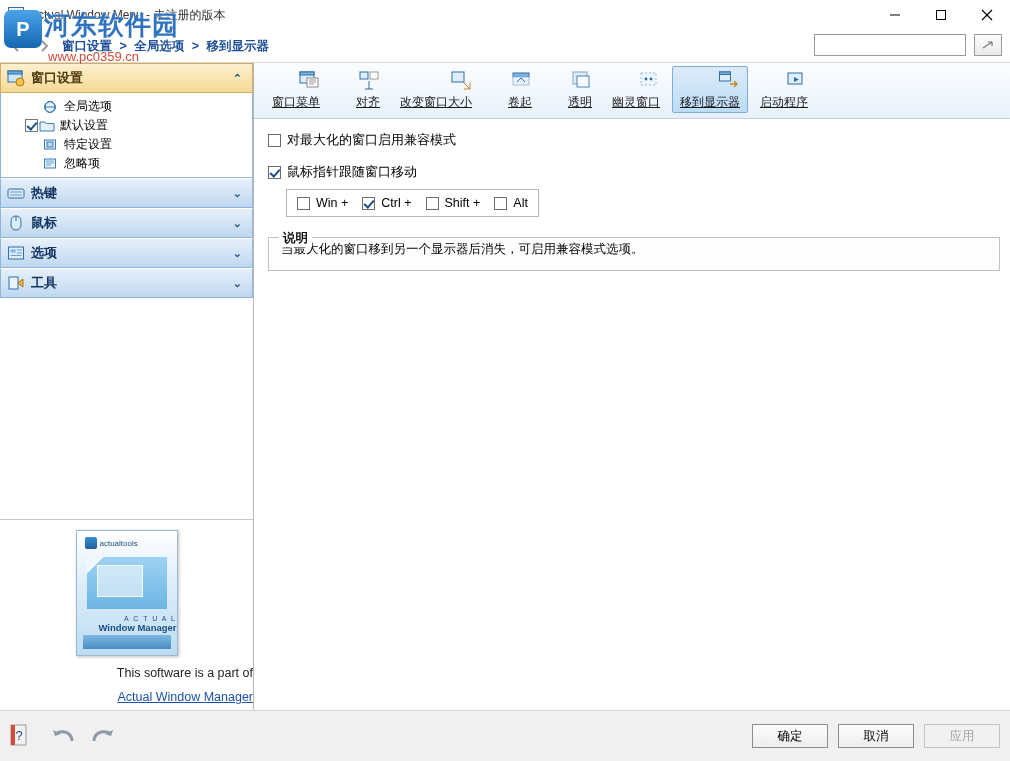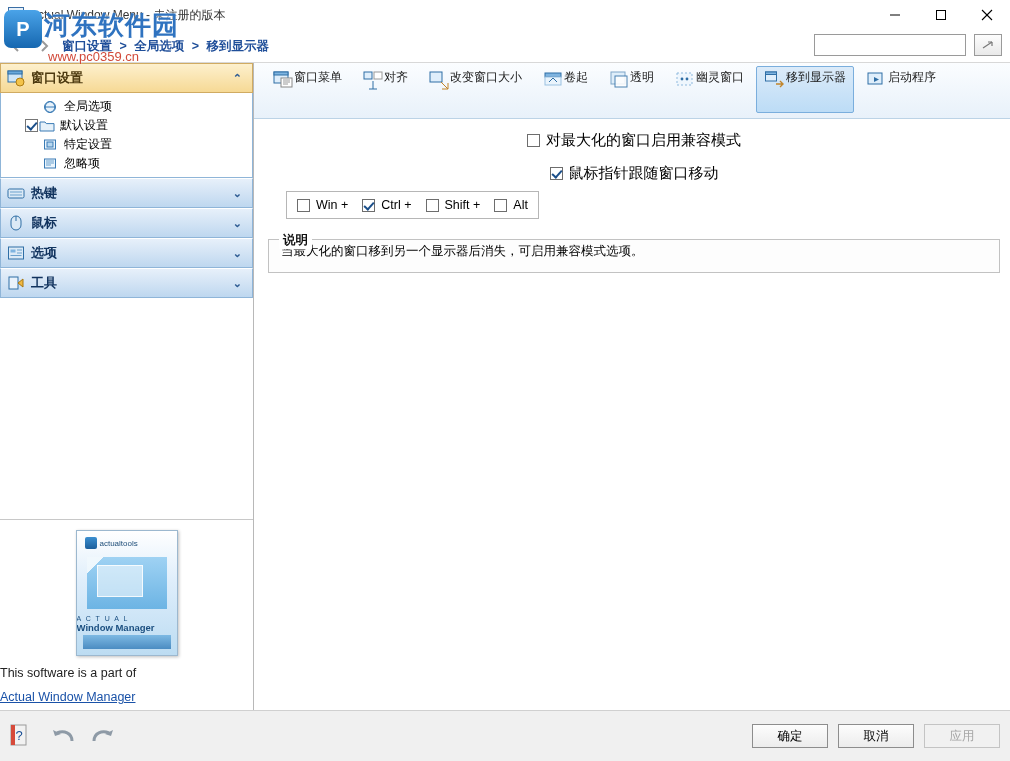--- a/index.html
+++ b/index.html
@@ -190,21 +190,21 @@
     transform: rotate(42deg);
   }
   .tree-icon {
     width: 16px; height: 14px;
     margin-right: 5px;
     flex: 0 0 auto;
   }
   .sidebar-spacer { flex: 1 1 auto; border-bottom: 1px solid #c8c8c8; }
   .promo {
     padding: 10px 0 6px 0;
-    text-align: left;
+    text-align: right;
   }
   .promo-box {
     width: 100px; height: 124px;
     margin: 0 auto 10px auto;
     border: 1px solid #9cb8cf;
     background: linear-gradient(#ffffff 0%, #dfeefb 40%, #bcdcf2 100%);
     position: relative;
     box-shadow: 1px 1px 3px rgba(0,0,0,.25);
     overflow: hidden;
   }
@@ -270,47 +270,47 @@
     border-bottom: 1px solid #bcd3e6;
     display: flex;
     align-items: stretch;
     padding: 3px 6px 0 10px;
     flex: 0 0 auto;
   }
   .tool {
     min-width: 56px;
     padding: 2px 7px 0 7px;
     display: flex;
-    flex-direction: row;
-    align-items: flex-start;
+    flex-direction: column;
+    align-items: flex-end;
     justify-content: flex-start;
     font-size: 12px;
     color: #1a1a1a;
     box-sizing: border-box;
     border: 1px solid transparent;
     margin-right: 4px;
     height: 47px;
+    text-decoration: underline;
   }
   .tool.active {
     background: linear-gradient(#dcebf9,#bcdcf6);
     border: 1px solid #7aaedd;
     border-radius: 2px;
   }
   .tool .ticon { width: 22px; height: 22px; margin-bottom: 3px; }
   .panel-area {
     flex: 1 1 auto;
     padding: 12px 10px 0 14px;
     overflow: hidden;
   }
   .chk-row {
     display: flex;
     align-items: center;
     margin-bottom: 14px;
-    font-size: 15px;
-    justify-content: center;
+    font-size: 13px;
   }
   .chk {
     width: 13px; height: 13px;
     border: 1px solid #6d6d6d;
     background: #fff;
     margin-right: 6px;
     position: relative;
     box-sizing: border-box;
     flex: 0 0 auto;
   }

